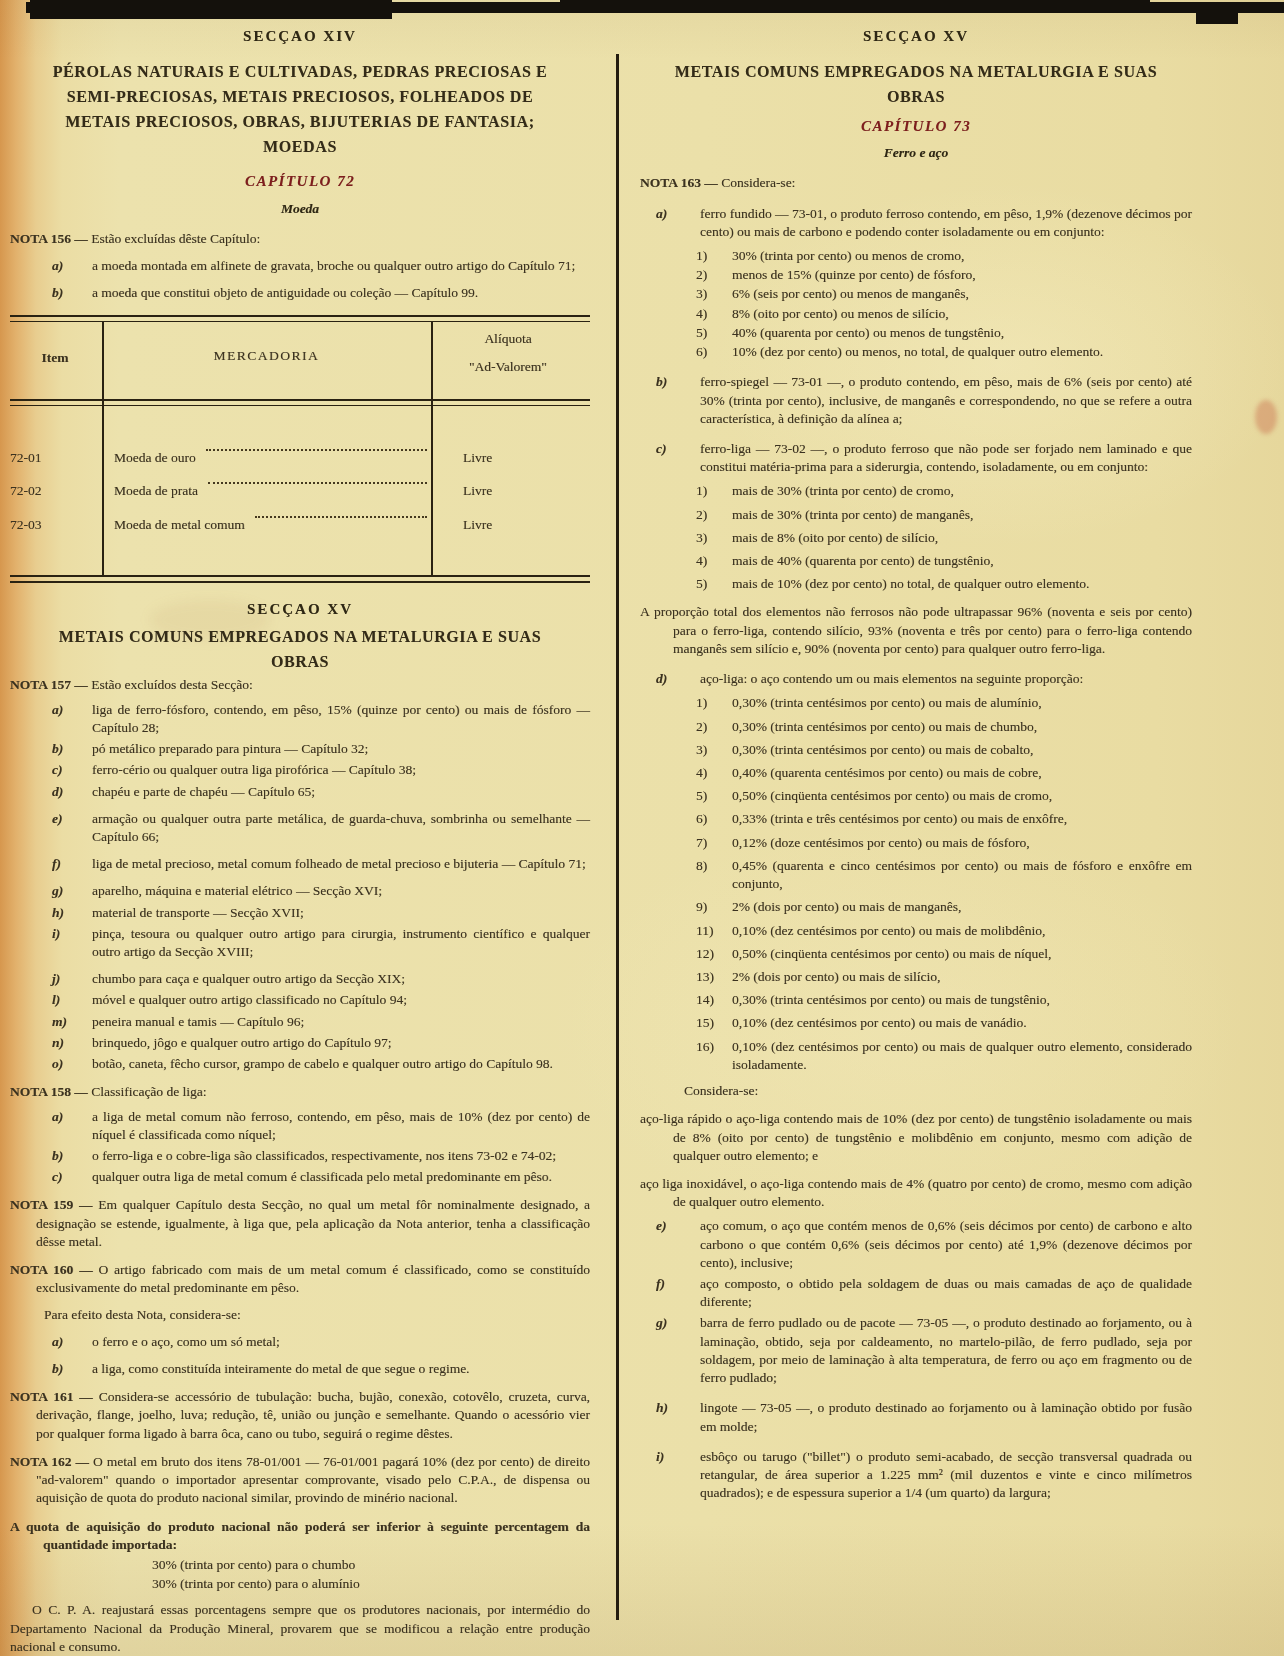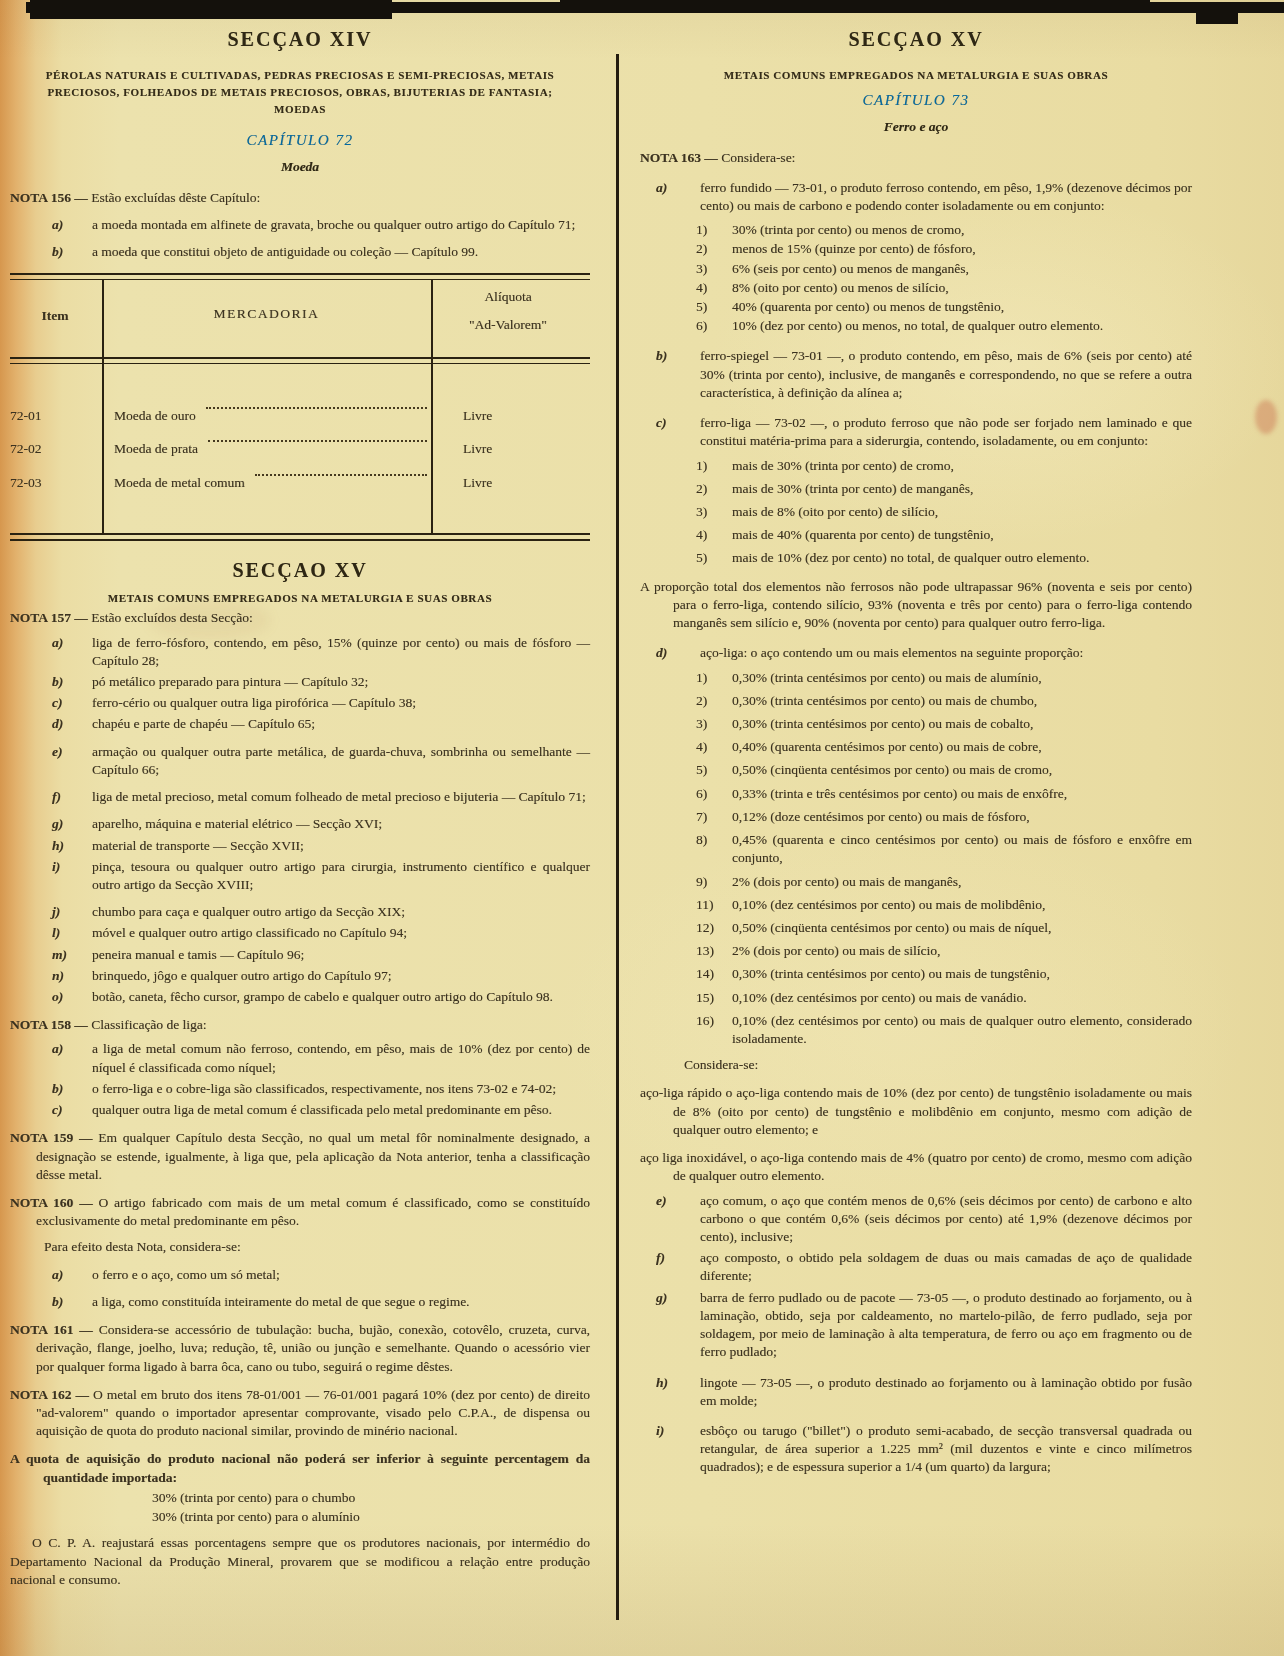--- a/index.html
+++ b/index.html
@@ -16,24 +16,24 @@
   
   .bar{position:absolute;background:#14110c;}
   .stain{position:absolute;border-radius:50%;pointer-events:none;}
 
   .col{position:absolute;top:18px;font-size:13.5px;line-height:1.35;
        text-shadow:0.3px 0.3px 0 rgba(59,48,26,.35);}
   .col-left{left:10px;width:580px;}
   .col-right{left:640px;width:552px;}
   .divider{position:absolute;left:616px;top:54px;height:1566px;width:3px;background:#241d10;}
 
-  .h-sec{font-weight:bold;text-align:center;font-size:20px;letter-spacing:2px;margin:8px 0 14px;color:#2e2714;}
-  .caption{font-weight:bold;text-align:center;font-size:11px;letter-spacing:.6px;line-height:1.55;
+  .h-sec{font-weight:bold;text-align:center;font-size:15px;letter-spacing:2px;margin:8px 0 14px;color:#2e2714;}
+  .caption{font-weight:bold;text-align:center;font-size:16px;letter-spacing:.6px;line-height:1.55;
            margin:0 30px 10px;color:#332b18;}
-  .h-cap{font-weight:normal;font-style:italic;text-align:center;font-size:15px;letter-spacing:1.5px;margin:12px 0 8px;color:#0369a1;}
+  .h-cap{font-weight:bold;font-style:italic;text-align:center;font-size:15px;letter-spacing:1.5px;margin:12px 0 8px;color:#7f1d1d;}
   .h-capsub{font-weight:bold;font-style:italic;text-align:center;font-size:13.5px;margin:8px 0 12px;color:#2e2714;}
 
   .nota{margin:10px 0 6px;padding-left:26px;text-indent:-26px;text-align:justify;}
   .nl{font-weight:bold;}
   .sub-center{margin:8px 0 6px 34px;}
   .li{display:flex;margin:3px 0;}
   .li .m{flex:0 0 40px;font-weight:bold;font-style:italic;}
   .li .t{flex:1;text-align:justify;}
   .col-left .li{padding-left:42px;}
   .col-left .li.sp{margin-top:9px;}

